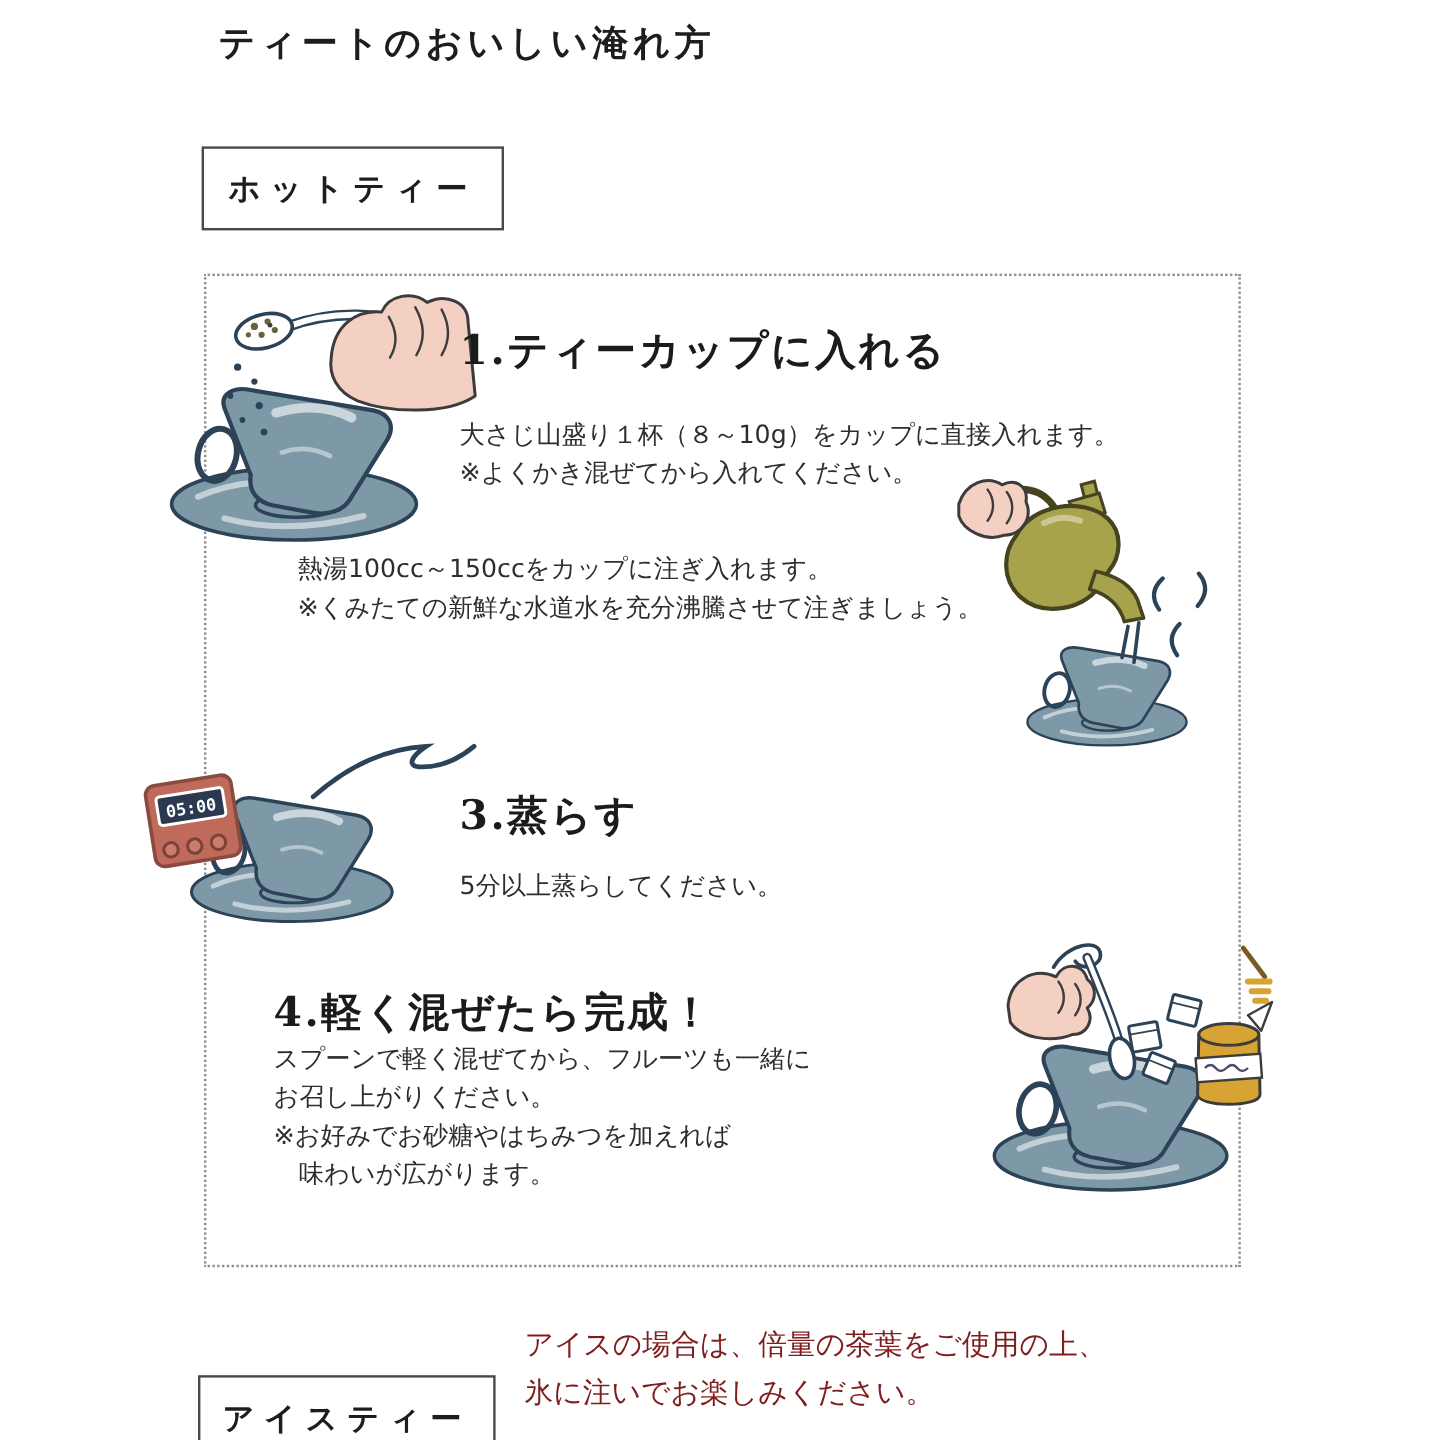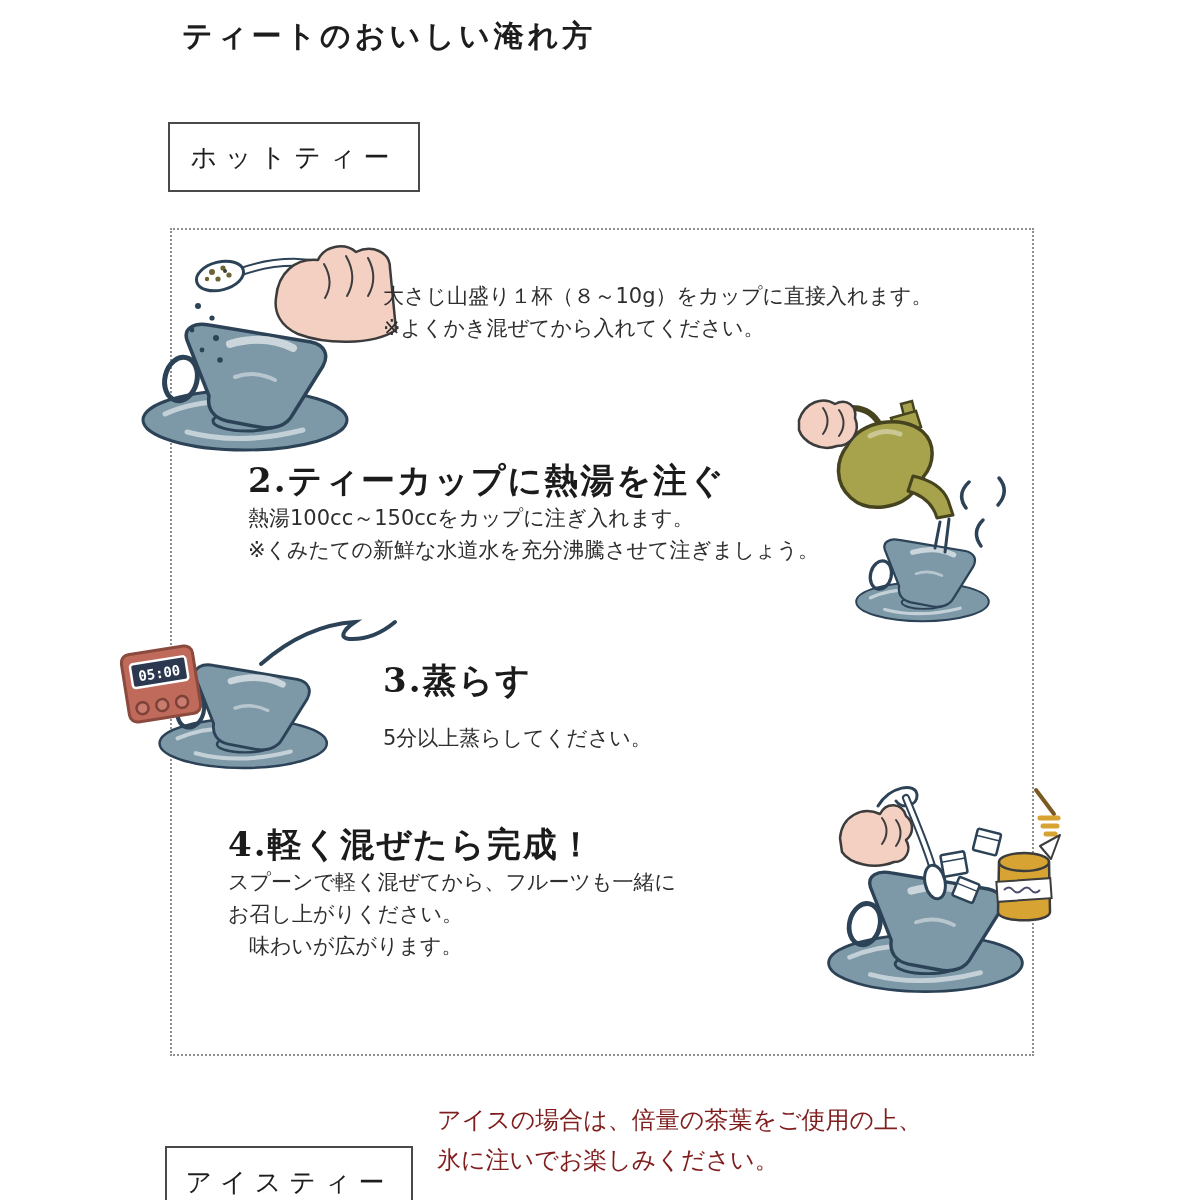--- a/index.html
+++ b/index.html
@@ -16,21 +16,21 @@
     font-family:"DejaVu Serif","Liberation Serif",serif;
     font-size:30px; font-weight:600; letter-spacing:4px;
     color:#1d1d1d; white-space:nowrap;
   }
 
   .label-box {
     position:absolute; background:#fff;
     border:2px solid #4a4a4a;
     display:flex; align-items:center; justify-content:center;
     font-family:"DejaVu Serif","Liberation Serif",serif;
-    font-size:26px; font-weight:400; letter-spacing:8px;
+    font-size:26px; font-weight:700; letter-spacing:8px;
     color:#1d1d1d; white-space:nowrap;
   }
   .hot-box { left:168px; top:122px; width:252px; height:70px; }
   .ice-box { left:165px; top:1098px; width:248px; height:72px;margin-top:48px; }
 
   .steps-panel {
     position:absolute; left:170px; top:228px; width:864px; height:828px;
     border:2px dotted #8f8f8f; background:transparent;
   }
 
@@ -100,28 +100,28 @@
     </g>
     <g>
       <path d="M148,60 C150,34 168,20 190,22 C196,8 216,4 228,14 C244,6 262,14 262,30 L268,92 C244,108 196,106 170,96 C152,88 146,74 148,60 Z" stroke="#3c3c3c" stroke-width="2.5" stroke-linejoin="round" fill="#f3d0c2"></path>
       <path d="M196,26 C203,38 203,50 197,60" stroke="#3c3c3c" stroke-width="2" fill="none" stroke-linecap="round"></path>
       <path d="M218,18 C226,32 226,46 219,58" stroke="#3c3c3c" stroke-width="2" fill="none" stroke-linecap="round"></path>
       <path d="M240,20 C247,33 247,46 240,58" stroke="#3c3c3c" stroke-width="2" fill="none" stroke-linecap="round"></path>
     </g>
   </svg>
 
   <div class="step" style="left:383px; top:270px;">
-    <div class="step-body" style="margin-top:10px;">
+    <div class="step-heading">1.ティーカップに入れる</div>
+    <div class="step-body" style="margin-top:32px;">
       <div>大さじ山盛り１杯（８～10g）をカップに直接入れます。</div>
       <div>※よくかき混ぜてから入れてください。</div>
     </div>
   </div>
 
   <div class="step" style="left:248px; top:458px;">
-    <div class="step-heading">2.ティーカップに熱湯を注ぐ</div>
     <div class="step-body" style="">
       <div>熱湯100cc～150ccをカップに注ぎ入れます。</div>
       <div>※くみたての新鮮な水道水を充分沸騰させて注ぎましょう。</div>
     </div>
   </div>
 
   <svg class="illus" style="left:785px; top:388px;" width="260" height="258" viewBox="0 0 260 258">
     <use href="#cup-saucer" transform="translate(66,150) scale(0.65)"></use>
     <g stroke="#2c4257" stroke-width="3" stroke-linecap="round">
       <path d="M155,134 L150,160"></path>
@@ -165,20 +165,21 @@
     <div class="step-body" style="margin-top:20px;">
       <div>5分以上蒸らしてください。</div>
     </div>
   </div>
 
   <div class="step" style="left:228px; top:822px;">
     <div class="step-heading">4.軽く混ぜたら完成！</div>
     <div class="step-body" style="margin-top:0;">
       <div>スプーンで軽く混ぜてから、フルーツも一緒に</div>
       <div>お召し上がりください。</div>
+      <div>※お好みでお砂糖やはちみつを加えれば</div>
       <div>　味わいが広がります。</div>
     </div>
   </div>
 
   <svg class="illus" style="left:778px; top:772px;" width="300" height="245" viewBox="0 0 300 245">
     <use href="#cup-saucer" transform="translate(43,98) scale(0.95)"></use>
     <path d="M100,34 C112,14 138,10 139,23 C140,33 124,38 118,29" stroke="#2c4257" stroke-width="3" fill="none" stroke-linecap="round"></path>
     <g>
       <path d="M128,26 C138,50 148,74 154,94" stroke="#2c4257" stroke-width="8" fill="none" stroke-linecap="round"></path>
       <path d="M128,26 C138,50 148,74 154,94" stroke="#ffffff" stroke-width="4" fill="none" stroke-linecap="round"></path>

